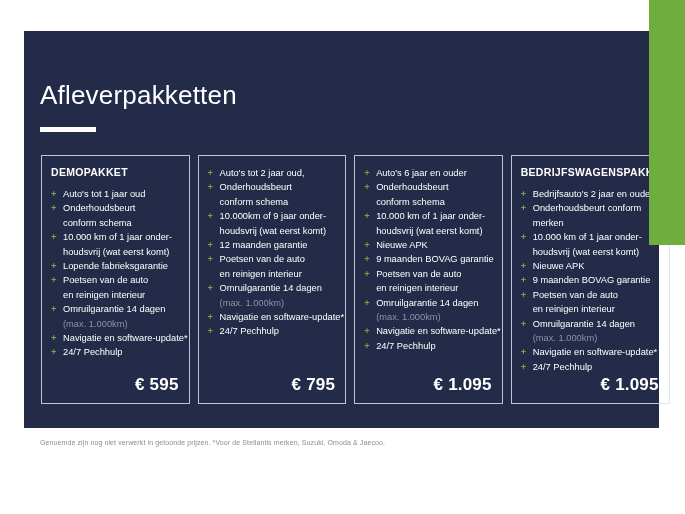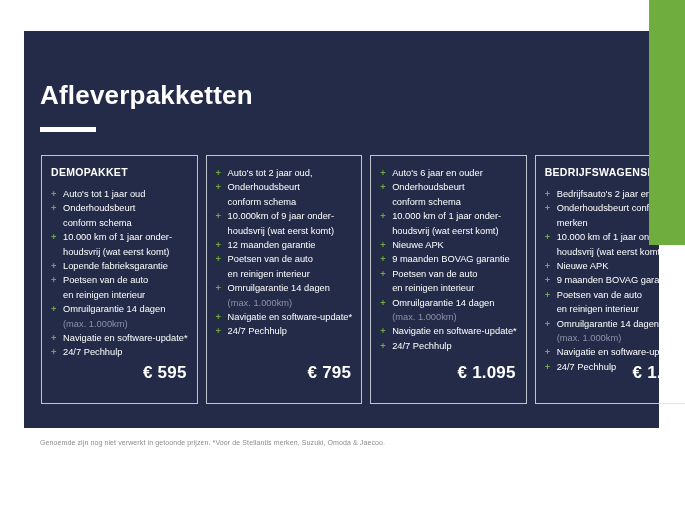--- a/index.html
+++ b/index.html
@@ -21,21 +21,21 @@
     left: 649px; top: 0;
     width: 36px; height: 245px;
     background: #6FAD3F;
     z-index: 3;
   }
   .slide-title {
     position: absolute;
     left: 40px; top: 80px;
     color: #ffffff;
     font-size: 26px;
-    font-weight: bold;
+    font-weight: normal;
     letter-spacing: 0.2px;
     z-index: 2;
   }
   .title-underline {
     position: absolute;
     left: 40px; top: 127px;
     width: 56px; height: 5px;
     background: #ffffff;
     z-index: 2;
   }
@@ -43,21 +43,21 @@
     position: absolute;
     left: 41px; top: 155px;
     width: 606px; height: 249px;
     display: flex;
     gap: 8px;
     z-index: 2;
   }
   .card {
     flex: 1 1 0;
     border: 1px solid rgba(218,223,232,0.85);
-    padding: 10px 9px 8px 9px;
+    padding: 10px 1px 8px 9px;
     position: relative;
     background: transparent;
   }
   .card-title {
     color: #ffffff;
     font-size: 10.5px;
     font-weight: bold;
     letter-spacing: 0.3px;
     margin-bottom: 9px;
     white-space: nowrap;
@@ -73,21 +73,21 @@
   }
   .pkg-line .plus {
     position: absolute;
     left: 0; top: 0;
     color: #70A844;
     font-weight: bold;
   }
   .pkg-line.muted { color: #8C92A9; }
   .card-price {
     position: absolute;
-    right: 10px; bottom: 20px;
+    right: 10px; bottom: 8px;
     color: #ffffff;
     font-size: 17px;
     font-weight: bold;
     letter-spacing: 0.2px;
   }
   .footnote {
     position: absolute;
     left: 40px; top: 439px;
     color: #8d8d8d;
     font-size: 7px;

